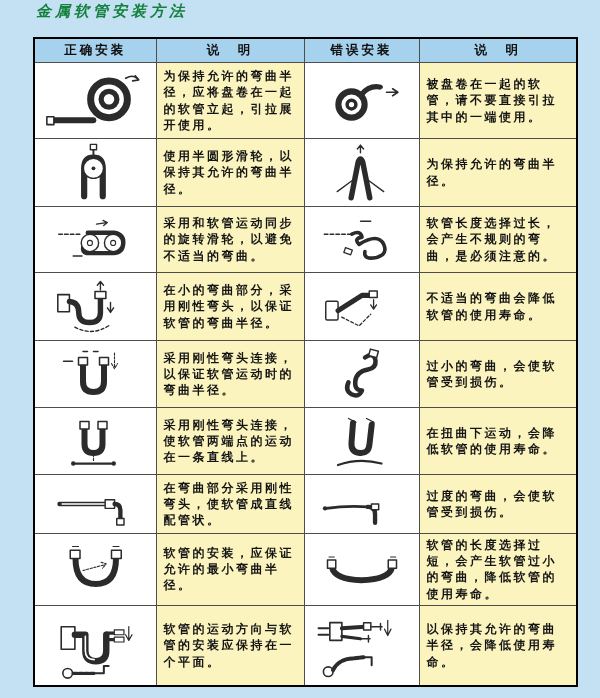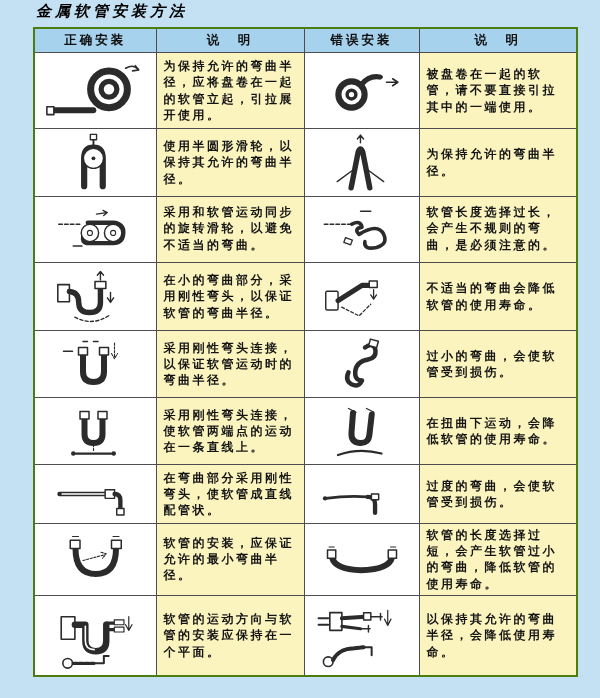--- a/index.html
+++ b/index.html
@@ -5,26 +5,26 @@
   html,body { margin:0; padding:0; }
   body {
     width:600px; height:698px; position:relative;
     background: var(--page-bg, #c3e1f3);
     font-family:"DejaVu Sans", sans-serif;
     color: var(--text, #141414);
   }
   .title {
     position:absolute; left:36px; top:2px;
     font-size:15px; font-weight:bold; font-style:italic;
-    letter-spacing:4px; color:#000000;
+    letter-spacing:4px; color:#15803d;
   }
   table.install-table {
-    position:absolute; left:33px; top:27px; width:543px;
+    position:absolute; left:33px; top:37px; width:543px;
     border-collapse:collapse; table-layout:fixed;
-    border:2px solid #4d7c0f;
+    border:2px solid #000000;
   }
   th, td { border:1px solid var(--border, #4d4d4d); padding:0; }
   thead th {
     height:23px; background:var(--header-bg, #a6d2ee);
     font-size:12.5px; font-weight:bold; letter-spacing:3px; color:#101010;
   }
   td.figure-cell { background:var(--cell-bg,#ffffff); text-align:center; vertical-align:middle; }
   td.desc-cell { background:var(--desc-bg, #fbf4bf); vertical-align:middle; }
   .desc {
     font-size:12px; font-weight:bold; line-height:1.35;
@@ -110,21 +110,21 @@
     <path d="M58 14 V5 m-4 4 l4 -5 4 5" stroke-width="1.8"></path>
     <path d="M28 64 L47 50" stroke-width="1.8"></path>
               <path d="M88 64 L69 50" stroke-width="1.8"></path>
             </svg>
           </div>
         </td>
         <td class="desc-cell">
           <div class="desc">为保持允许的弯曲半径。</div>
         </td>
       </tr>
-      <tr style="height: 66px; font-family: Liberation Mono, monospace;">
+      <tr style="height: 66px;">
         <td class="figure-cell">
           <div class="figure">
             <svg width="110" height="58" viewBox="0 0 120 80">
     <path d="M50 30 H86 Q100 32 99 45 Q98 58 85 58 H48 Q42 56 44 48" stroke-width="6"></path>
     <circle cx="53" cy="44" r="12" fill="#fff" stroke-width="2"></circle>
               <circle cx="53" cy="44" r="3.5" stroke-width="1.5"></circle>
     <circle cx="85" cy="44" r="12" fill="#fff" stroke-width="2"></circle>
               <circle cx="85" cy="44" r="3.5" stroke-width="1.5"></circle>
     <path d="M10 32 H42" stroke-width="2" stroke-dasharray="5 3"></path>
     <path d="M62 18 l14 -2 m-5 -3 l6 3 -5 4" stroke-width="1.8"></path>

